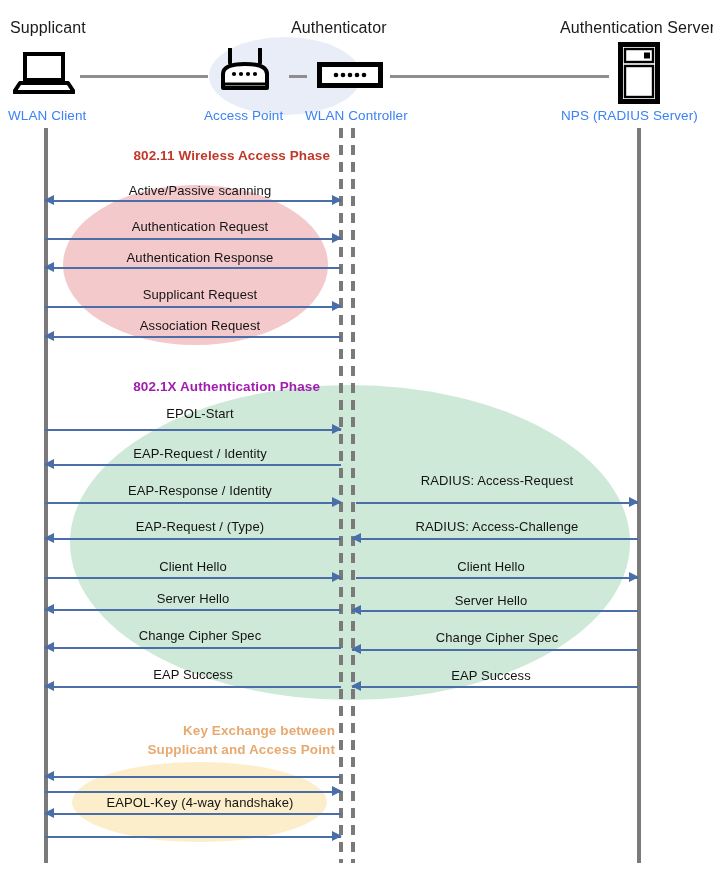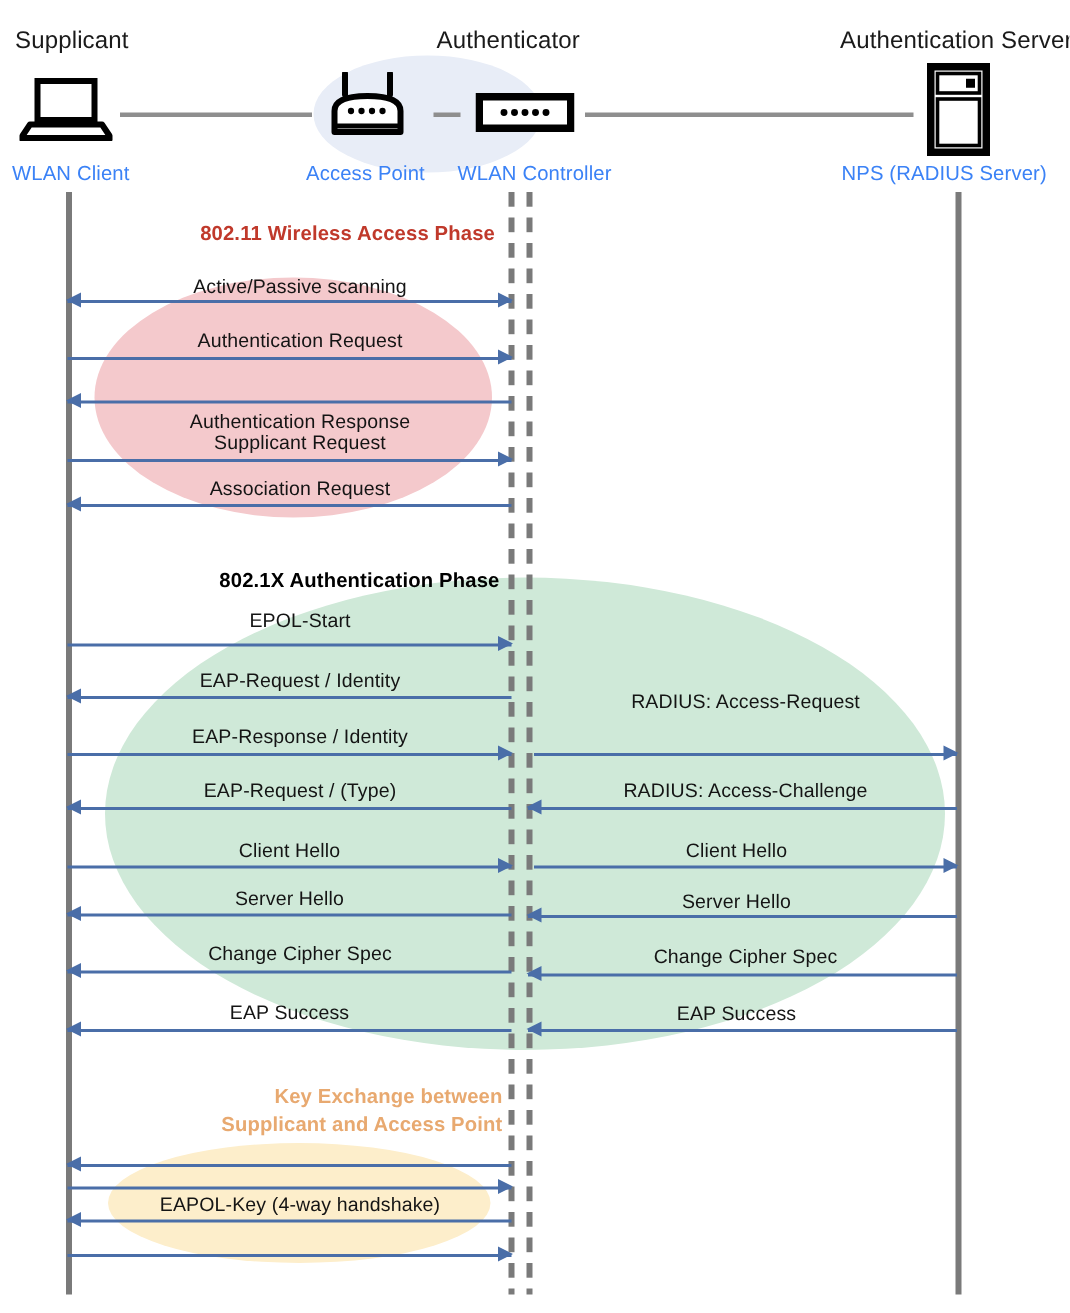--- a/index.html
+++ b/index.html
@@ -168,38 +168,38 @@
   <div class="phase-ellipse" style="left:63px;top:185px;width:265px;height:160px;background:#f4c9cc;"></div>
   <div class="phase-ellipse" style="left:70px;top:385px;width:560px;height:315px;background:#cfe9d8;"></div>
   <div class="phase-ellipse" style="left:72px;top:762px;width:255px;height:80px;background:#fdeecb;"></div>
 
   <div class="lifeline" style="left:44px;top:128px;height:735px;"></div>
   <div class="lifeline-dashed" style="left:339px;top:128px;height:735px;"></div>
   <div class="lifeline-dashed" style="left:351px;top:128px;height:735px;"></div>
   <div class="lifeline" style="left:637px;top:128px;height:735px;"></div>
 
   <div class="phase-label" style="left:60px;top:146px;width:270px;color:#c0392b;">802.11 Wireless Access Phase</div>
-  <div class="phase-label" style="left:63px;top:377px;width:270px;color:#000000;">802.1X Authentication Phase</div>
+  <div class="phase-label" style="left:50px;top:377px;width:270px;color:#a21caf;">802.1X Authentication Phase</div>
   <div class="phase-label" style="left:65px;top:721px;width:270px;color:#e8a970;">Key Exchange between
 Supplicant and Access Point</div>
 
   <div class="msg-label" style="left:200px;top:183px;">Active/Passive scanning</div>
   <div class="msg" style="left:45px;top:200px;width:296px;">
     <div class="line"></div>
     <div class="head left"></div>
     <div class="head right"></div>
   </div>
 
   <div class="msg-label" style="left:200px;top:219px;">Authentication Request</div>
   <div class="msg" style="left:45px;top:238px;width:296px;">
     <div class="line"></div>
     <div class="head right"></div>
   </div>
 
-  <div class="msg-label" style="left:200px;top:250px;margin-top:23px;">Authentication Response</div>
+  <div class="msg-label" style="left:200px;top:250px;">Authentication Response</div>
   <div class="msg" style="left:45px;top:267px;width:296px;">
     <div class="line"></div>
     <div class="head left"></div>
   </div>
 
   <div class="msg-label" style="left:200px;top:287px;">Supplicant Request</div>
   <div class="msg" style="left:45px;top:306px;width:296px;">
     <div class="line"></div>
     <div class="head right"></div>
   </div>
@@ -220,21 +220,21 @@
   <div class="msg" style="left:45px;top:464px;width:296px;">
     <div class="line"></div>
     <div class="head left"></div>
   </div>
 
   <div class="msg-label" style="left:200px;top:483px;">EAP-Response / Identity</div>
   <div class="msg" style="left:45px;top:502px;width:296px;">
     <div class="line"></div>
     <div class="head right"></div>
   </div>
-  <div class="msg-label" style="left:497px;top:460px;">RADIUS: Access-Request</div>
+  <div class="msg-label" style="left:497px;top:473px;">RADIUS: Access-Request</div>
   <div class="msg" style="left:356px;top:502px;width:282px;">
     <div class="line"></div>
     <div class="head right"></div>
   </div>
 
   <div class="msg-label" style="left:200px;top:519px;">EAP-Request / (Type)</div>
   <div class="msg" style="left:45px;top:538px;width:296px;">
     <div class="line"></div>
     <div class="head left"></div>
   </div>

